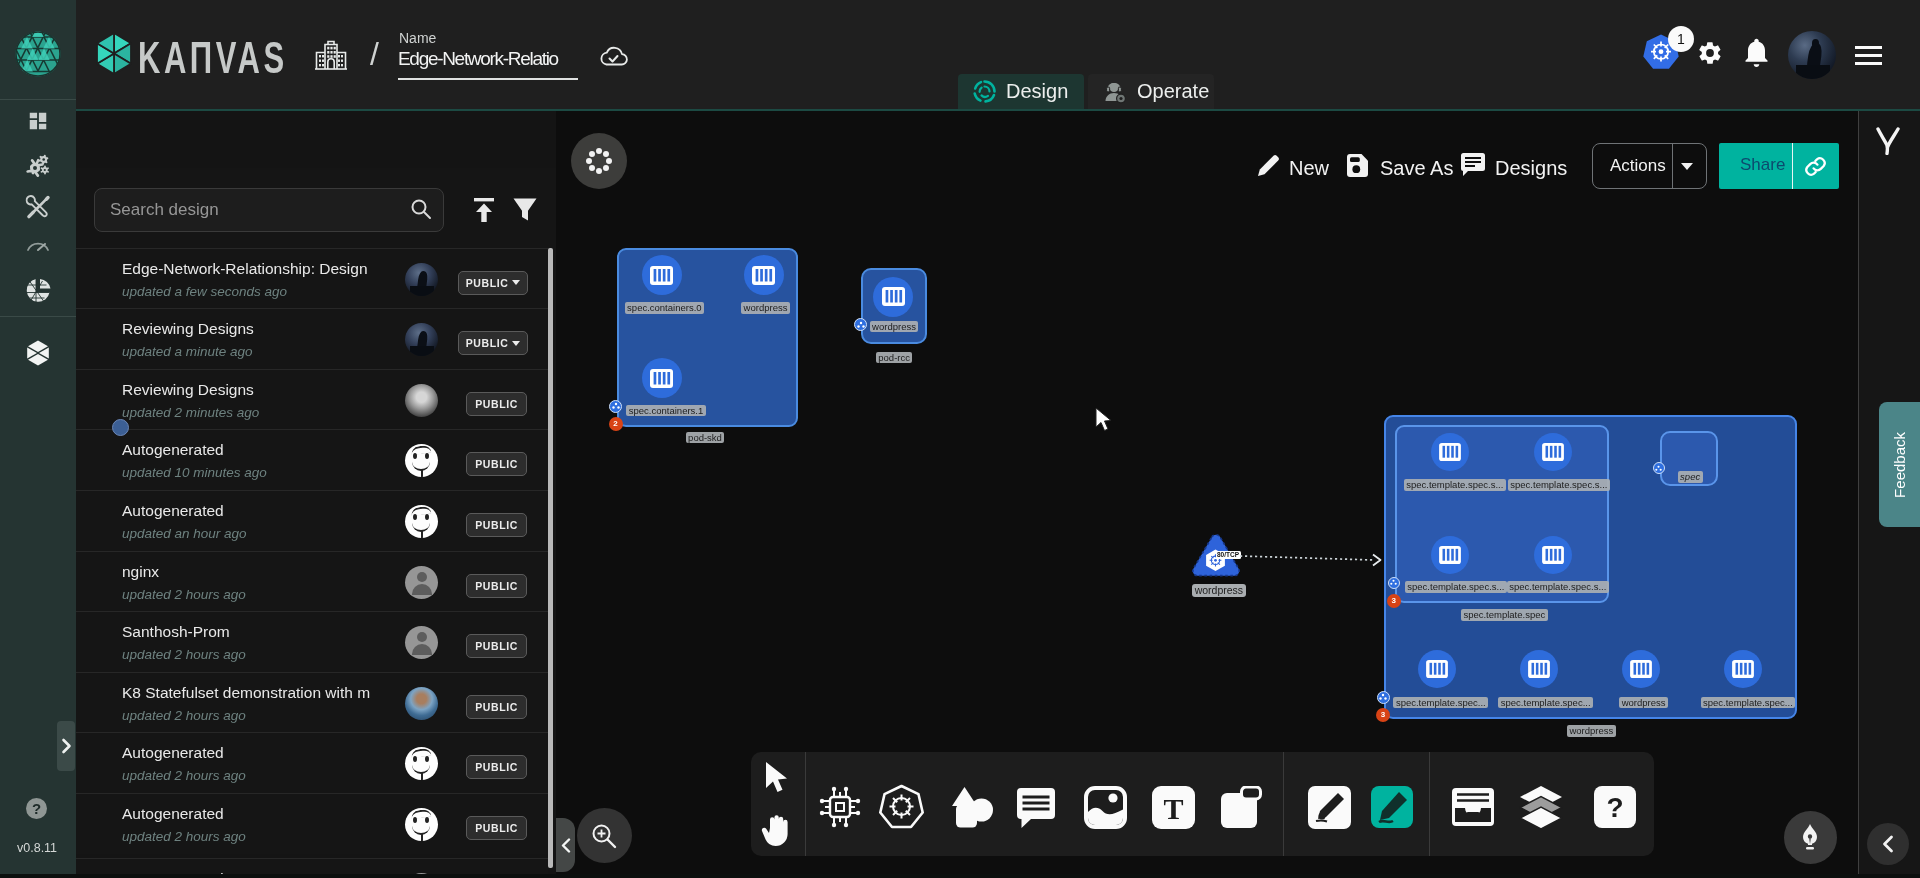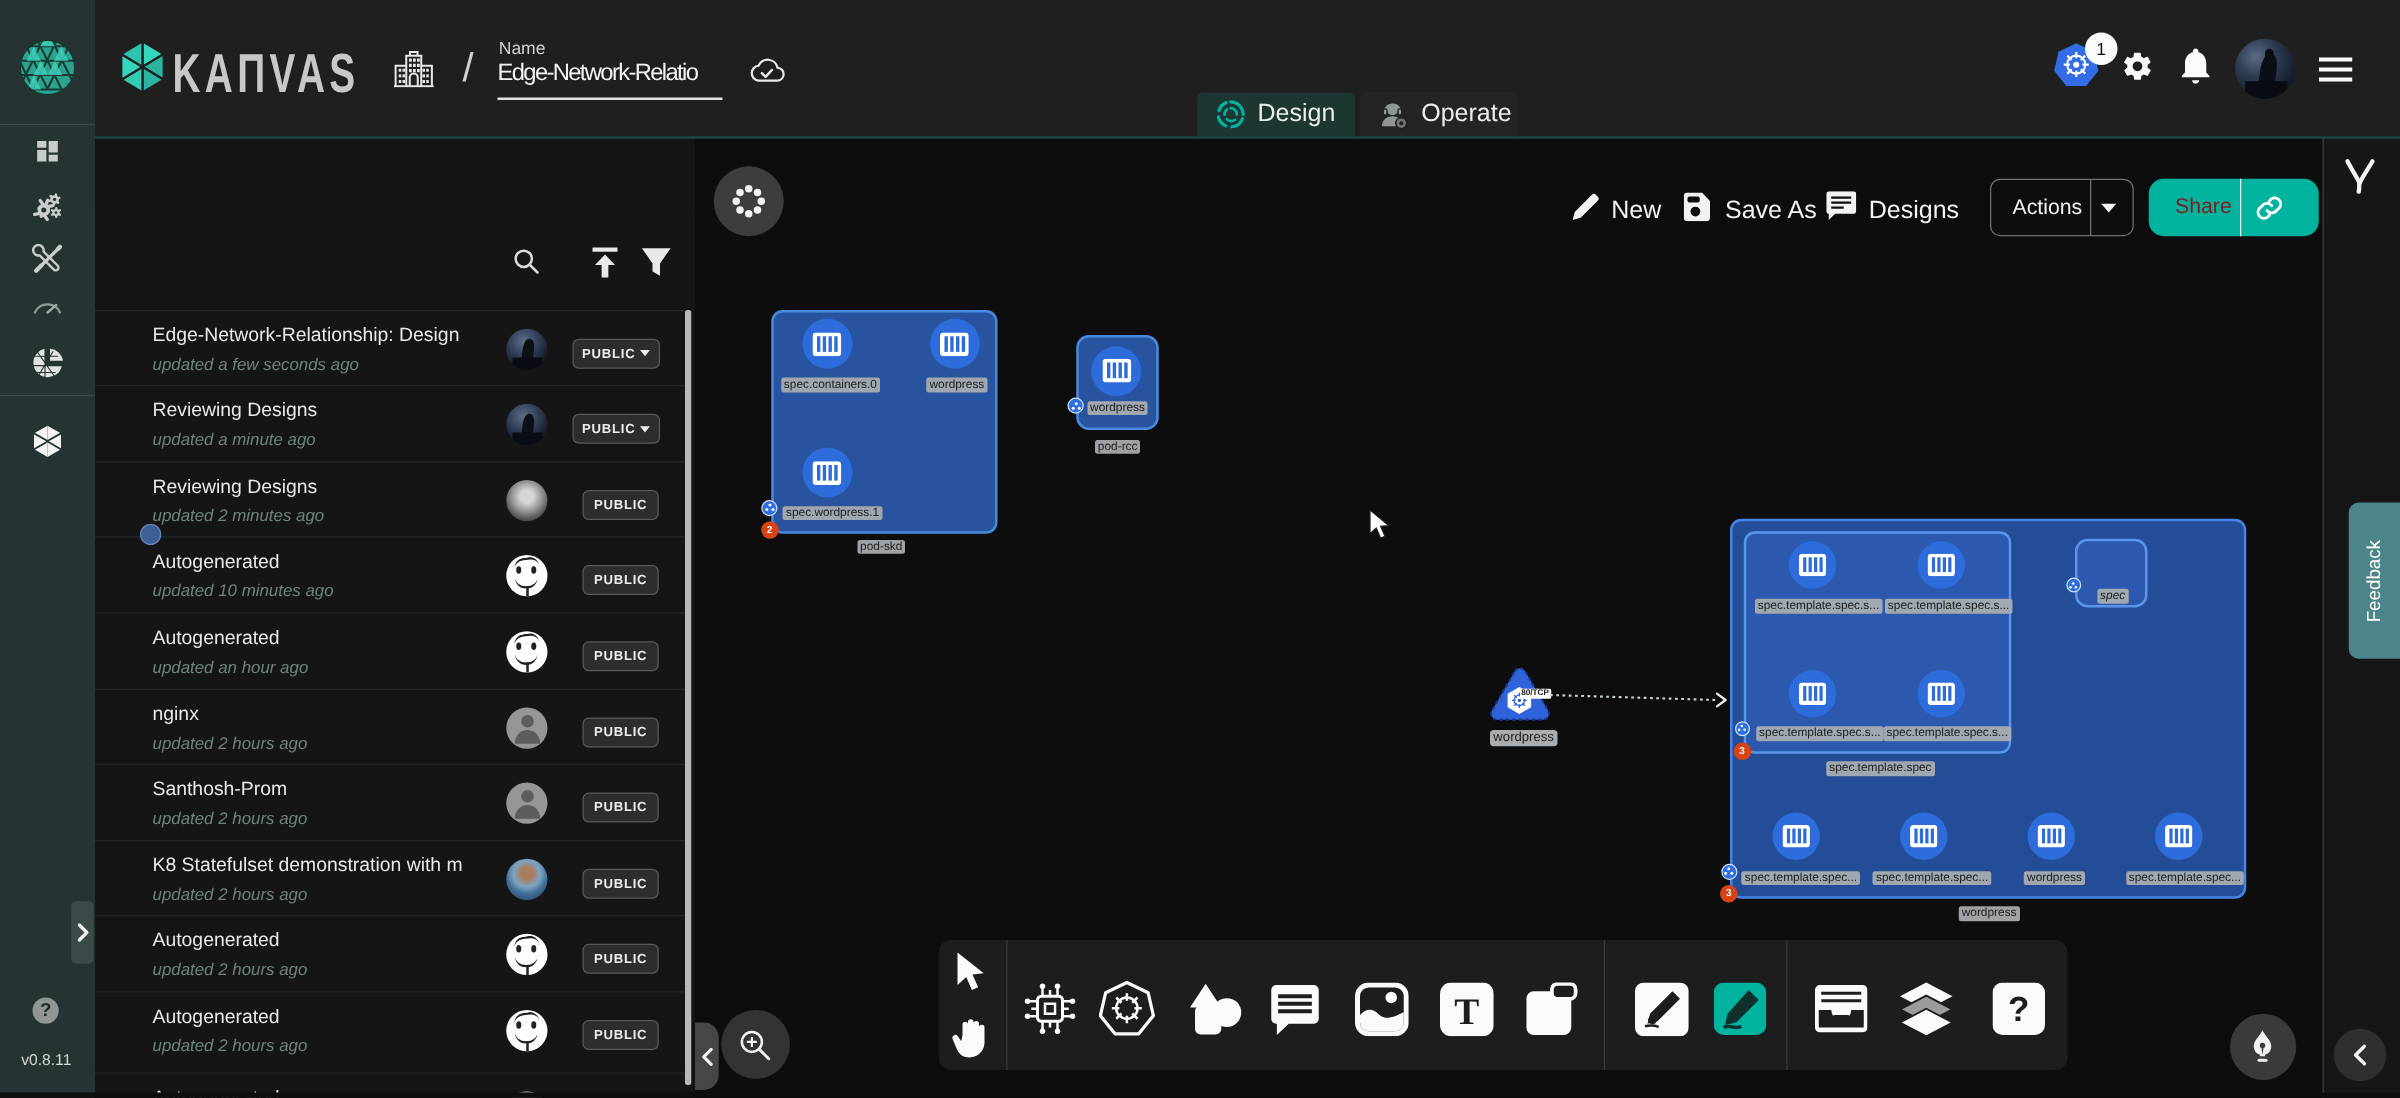--- a/index.html
+++ b/index.html
@@ -42,21 +42,21 @@
 .av-smile b { position:absolute; left:6px; top:2px; width:20px; height:8px; border:2px solid #222; border-bottom:none; border-left:none; border-right:none; border-radius:10px 10px 0 0; transform:rotate(-8deg); }
 .av-gen { background:#969696; }
 .av-gen::before { content:""; position:absolute; left:11.5px; top:6px; width:10px; height:10px; background:#5d5d5d; border-radius:50%; }
 .av-gen::after { content:""; position:absolute; left:6.5px; top:18px; width:20px; height:11px; background:#5d5d5d; border-radius:10px 10px 0 0; }
 .caret { width:0; height:0; border-left:4.5px solid transparent; border-right:4.5px solid transparent; border-top:5px solid #ececec; display:inline-block; }
 
 
 #canvas { left:556px; top:111px; width:1302px; height:767px; background:#0d0d0d; z-index:5; overflow:hidden; }
 .actxt { color:#f2f2f2; font-size:20px; }
 #actions { left:1036px; top:32px; width:115px; height:46px; border:1px solid #6f7376; border-radius:8px; color:#f2f2f2; }
-#share { left:1163px; top:32px; width:136px; height:46px; background:#00b39f; border-radius:12px; color:#7f1d1d; }
+#share { left:1163px; top:32px; width:120px; height:46px; background:#00b39f; border-radius:2px; color:#0c4a6e; }
 
 
 .grp { position:absolute; border-radius:9px; }
 .ccirc { position:absolute; width:40px; height:40px; border-radius:50%; background:#2e6cdb; display:flex; align-items:center; justify-content:center; }
 .ccirc38 { position:absolute; width:38px; height:38px; border-radius:50%; background:#2e6cdb; display:flex; align-items:center; justify-content:center; }
 .nlabel { position:absolute; background:rgba(170,175,178,.92); color:#1c1c1c; font-size:9.5px; line-height:11.5px; padding:0 2.5px; border-radius:2px; white-space:nowrap; }
 .bdg { position:absolute; border-radius:50%; display:flex; align-items:center; justify-content:center; }
 
 
 #toolbar { left:195px; top:641px; width:903px; height:104px; background:#1d1d1d; border-radius:10px; display:flex; align-items:center; z-index:8; }
@@ -184,20 +184,21 @@
         <circle cx="19" cy="19.5" r="4.4" fill="#6f7674" stroke="#1f1f1f" stroke-width="1.2"></circle>
         <circle cx="19" cy="19.5" r="1.6" fill="#1f1f1f"></circle>
       </svg>
       <span class="tabtxt">Operate</span>
     </div>
   </circle>
     </div>
   <div class="abs" id="tealline"></div>
   <div class="abs" id="panel">
     <div class="abs" style="left:0;top:57px;width:480px;height:80px;background:#151515;"></div>
+    <div class="abs" id="searchbox">Search design</div>
     <svg class="abs" style="left:334px;top:87px" width="22" height="22" viewBox="0 0 22 22" fill="none" stroke="#d9d9d9" stroke-width="2">
       <circle cx="9" cy="9" r="6.5"></circle>
         <path d="M14 14l6 6" stroke-linecap="round"></path>
     </svg>
     <svg class="abs" style="left:395px;top:86px" width="26" height="27" viewBox="0 0 26 27" fill="#e8e8e8">
       <path d="M3 1h20v3.4H3z"></path>
         <path d="M13 6.5l8 8.5h-5.3v10h-5.4v-10H5z"></path>
     </svg>
     <svg class="abs" style="left:436px;top:86px" width="26" height="27" viewBox="0 0 26 27" fill="#e8e8e8">
       <path d="M1.5 1.5h23L16 13.8v9.7l-6-3.4v-6.3z"></path>
@@ -365,21 +366,21 @@
           <g fill="#2e6cdb">
             <rect x="3.6" y="3" width="2.7" height="12.5"></rect>
             <rect x="8.2" y="3" width="2.7" height="12.5"></rect>
             <rect x="12.8" y="3" width="2.7" height="12.5"></rect>
             <rect x="17.4" y="3" width="2.7" height="12.5"></rect>
           </g>
         </svg>
       </div>
     <div class="nlabel" style="left:68.6px;top:191.4px;">spec.containers.0</div>
     <div class="nlabel" style="left:185.1px;top:191.4px;">wordpress</div>
-    <div class="nlabel" style="left:70.3px;top:293.6px;">spec.wordpress.1</div>
+    <div class="nlabel" style="left:70.3px;top:293.6px;">spec.containers.1</div>
     <div class="nlabel" style="left:129.6px;top:320.6px;">pod-skd</div>
     <div class="bdg" style="left:53.1px;top:288.8px;width:13px;height:13px;background:#2f6fe0;border:1px solid #cfe0f8;">
         <svg width="8" height="8" viewBox="0 0 8 8" fill="#fff">
           <circle cx="4" cy="2" r="1.2"></circle>
           <circle cx="1.5" cy="5.5" r="1.2"></circle>
           <circle cx="6.5" cy="5.5" r="1.2"></circle>
         </svg>
       </div>
     <div class="bdg" style="left:52.6px;top:305.5px;width:14px;height:14px;background:#d84315;color:#fff;font-size:8px;font-weight:bold;">2</div>
 

